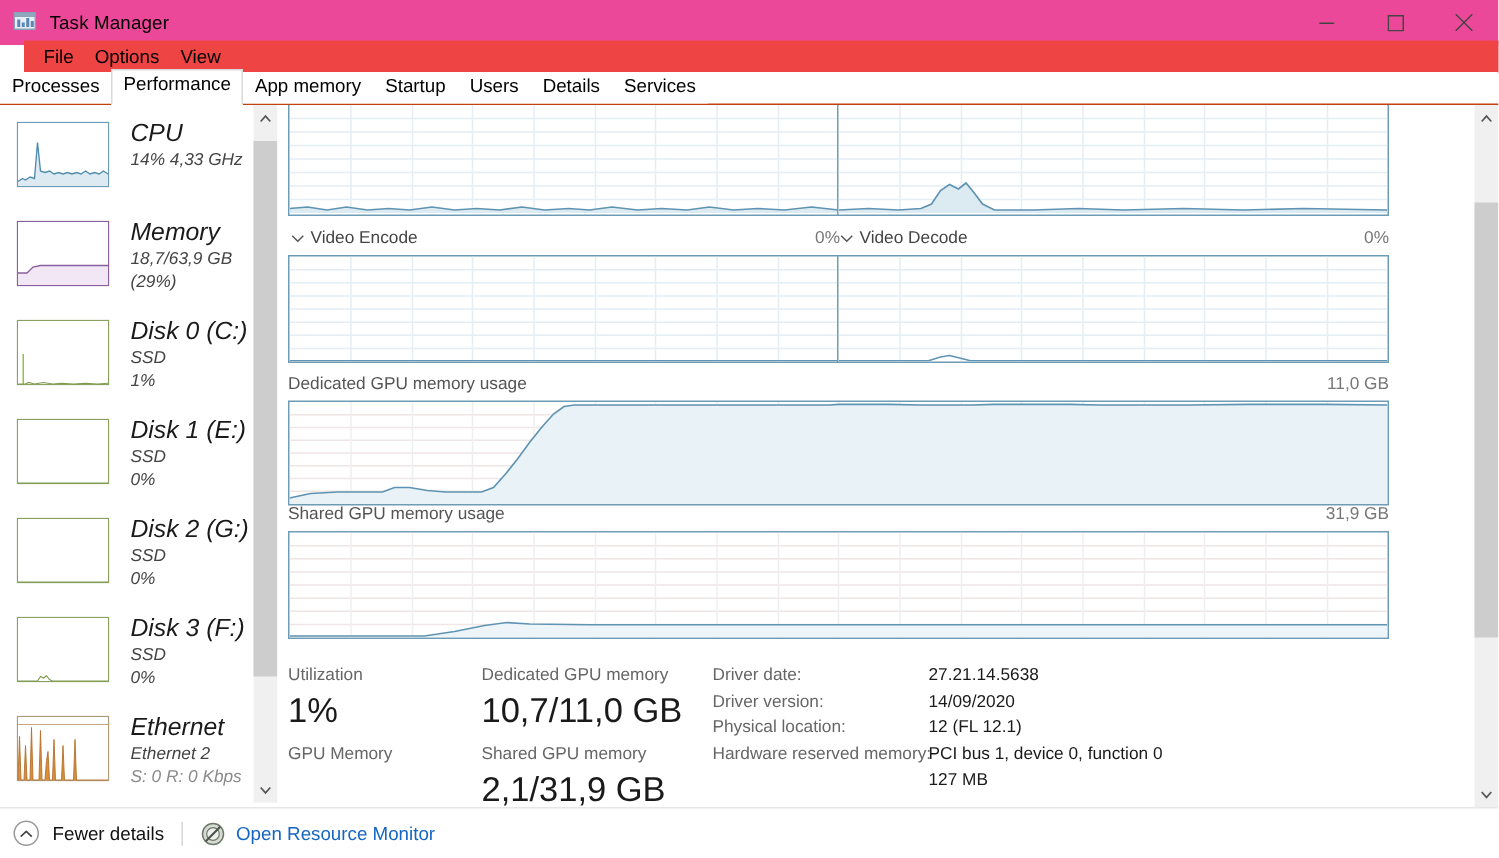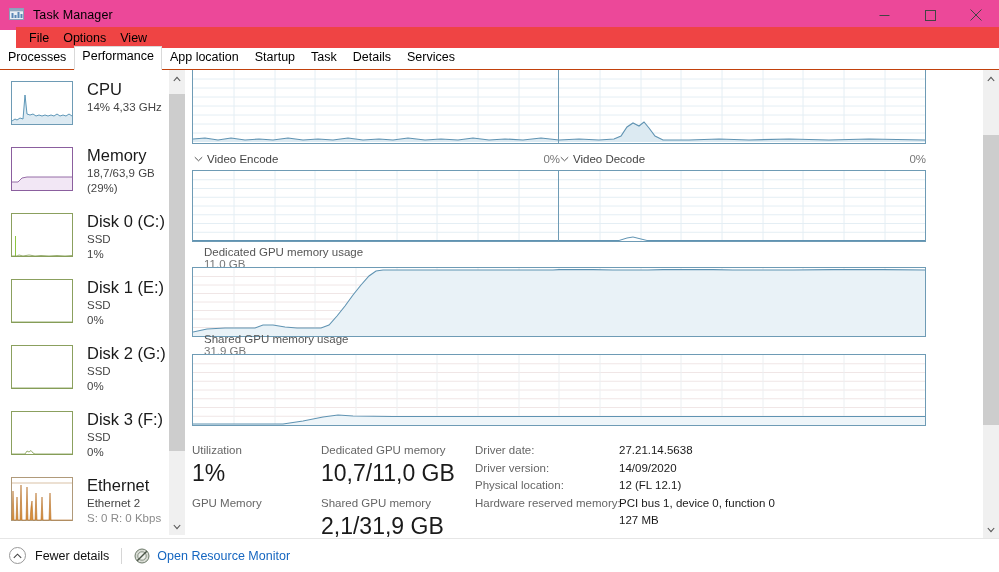--- a/index.html
+++ b/index.html
@@ -65,21 +65,21 @@
   .body {
     position: absolute; top: 70px; left: 0; width: 999px; height: 468px;
     background: #fff;
   }
 
   
   .sidebar {
     position: absolute; top: 0; left: 0; width: 185px; height: 468px;
     background: #fff; overflow: hidden;
   }
-  .sb-list { position: absolute; top: 9px; left: 0; width: 171px; }
+  .sb-list { position: absolute; top: 9px; left: 0; width: 171px; font-style: italic; }
   .sb-item {
     height: 50px; display: flex; align-items: flex-start;
     padding-left: 11px; margin-bottom: 16px; position: relative;
   }
   .sb-thumb {
     width: 62px; height: 44px; flex: none; margin-top: 2px;
     background: #fff; position: relative; overflow: hidden;
   }
   .sb-thumb svg { display: block; width: 62px; height: 44px; }
   .sb-text { margin-left: 14px; padding-top: 0px; }
@@ -123,22 +123,22 @@
     height: 16px;
   }
   .chev {
     width: 12px; height: 12px; margin-right: 3px; flex: none;
     display: flex; align-items: center; justify-content: center;
   }
   .ghead .ghl { flex: 1; }
   .ghead .ghr { color: #777; font-size: 11.5px; }
 
   .mem-label-row {
-    display: flex; justify-content: center; align-items: baseline;
-    font-size: 11.5px; color: #555; height: 15px; flex-direction: column;
+    display: flex; justify-content: space-between; align-items: baseline;
+    font-size: 11.5px; color: #555; height: 15px;
   }
   .mem-label-row .right { color: #777; margin-left: 12px; }
 
   
   .stats {
     position: absolute; left: 0; top: 368px; width: 798px; height: 100px;
   }
   .stat-col { position: absolute; }
   .stat-lbl { font-size: 11.5px; color: #666; line-height: 17px; }
   .stat-val { font-size: 23px; color: #1a1a1a; line-height: 28px; font-weight: 400; }
@@ -214,23 +214,23 @@
 
   <div class="menubar">
     <div class="menuitem">File</div>
     <div class="menuitem">Options</div>
     <div class="menuitem">View</div>
   </div>
 
   <div class="tabstrip">
     <div class="tab">Processes</div>
     <div class="tab active">Performance</div>
-    <div class="tab">App location</div>
+    <div class="tab">App memory</div>
     <div class="tab">Startup</div>
-    <div class="tab">Task</div>
+    <div class="tab">Users</div>
     <div class="tab">Details</div>
     <div class="tab">Services</div>
   </div>
 
   <div class="body">
 
     <div class="sidebar">
       <div class="sb-list">
 
         <div class="sb-item">

